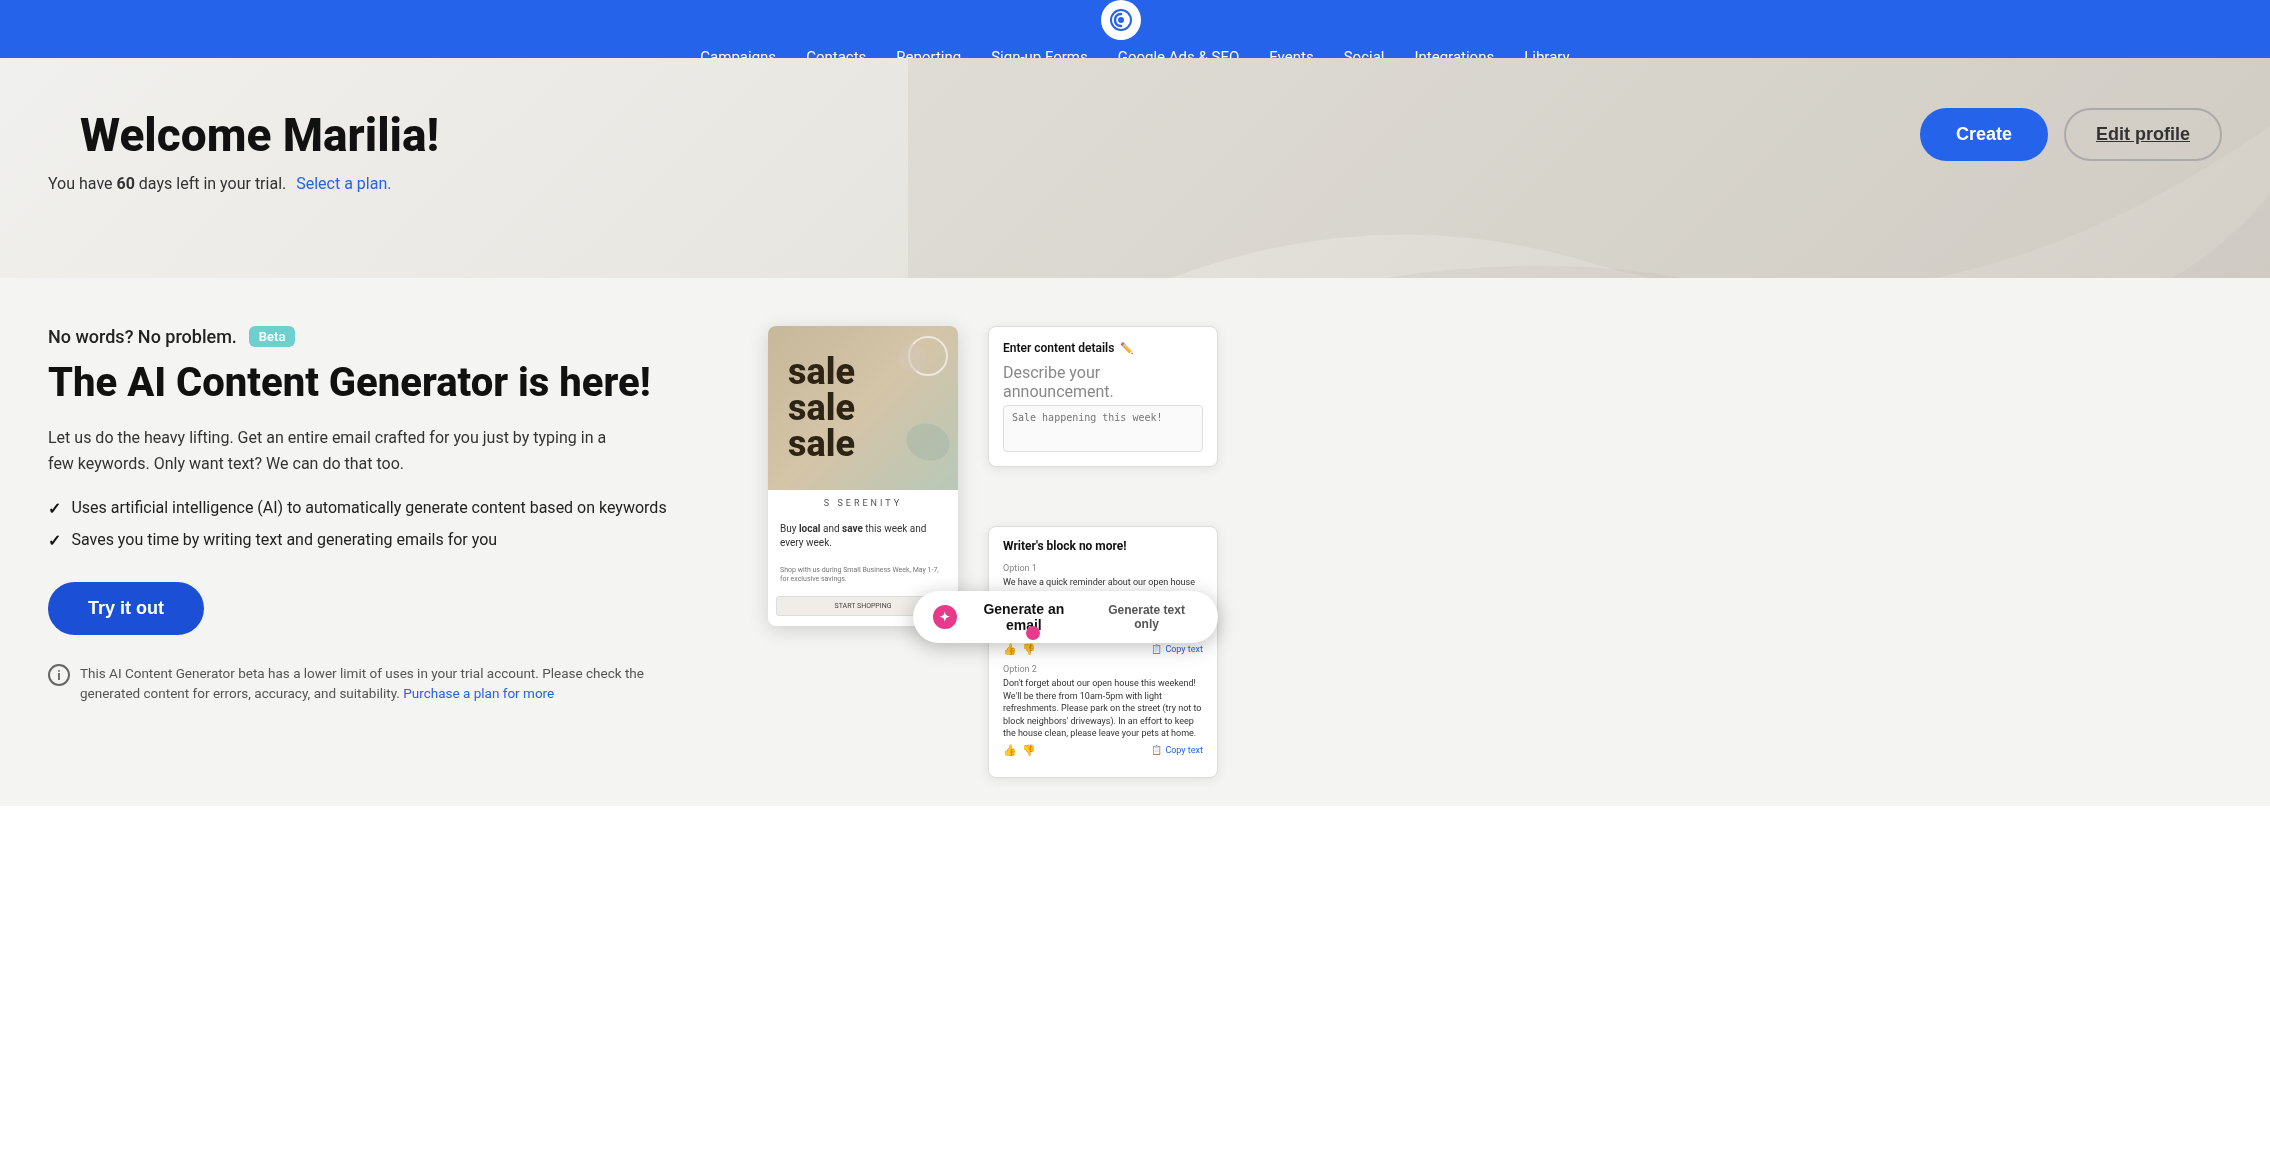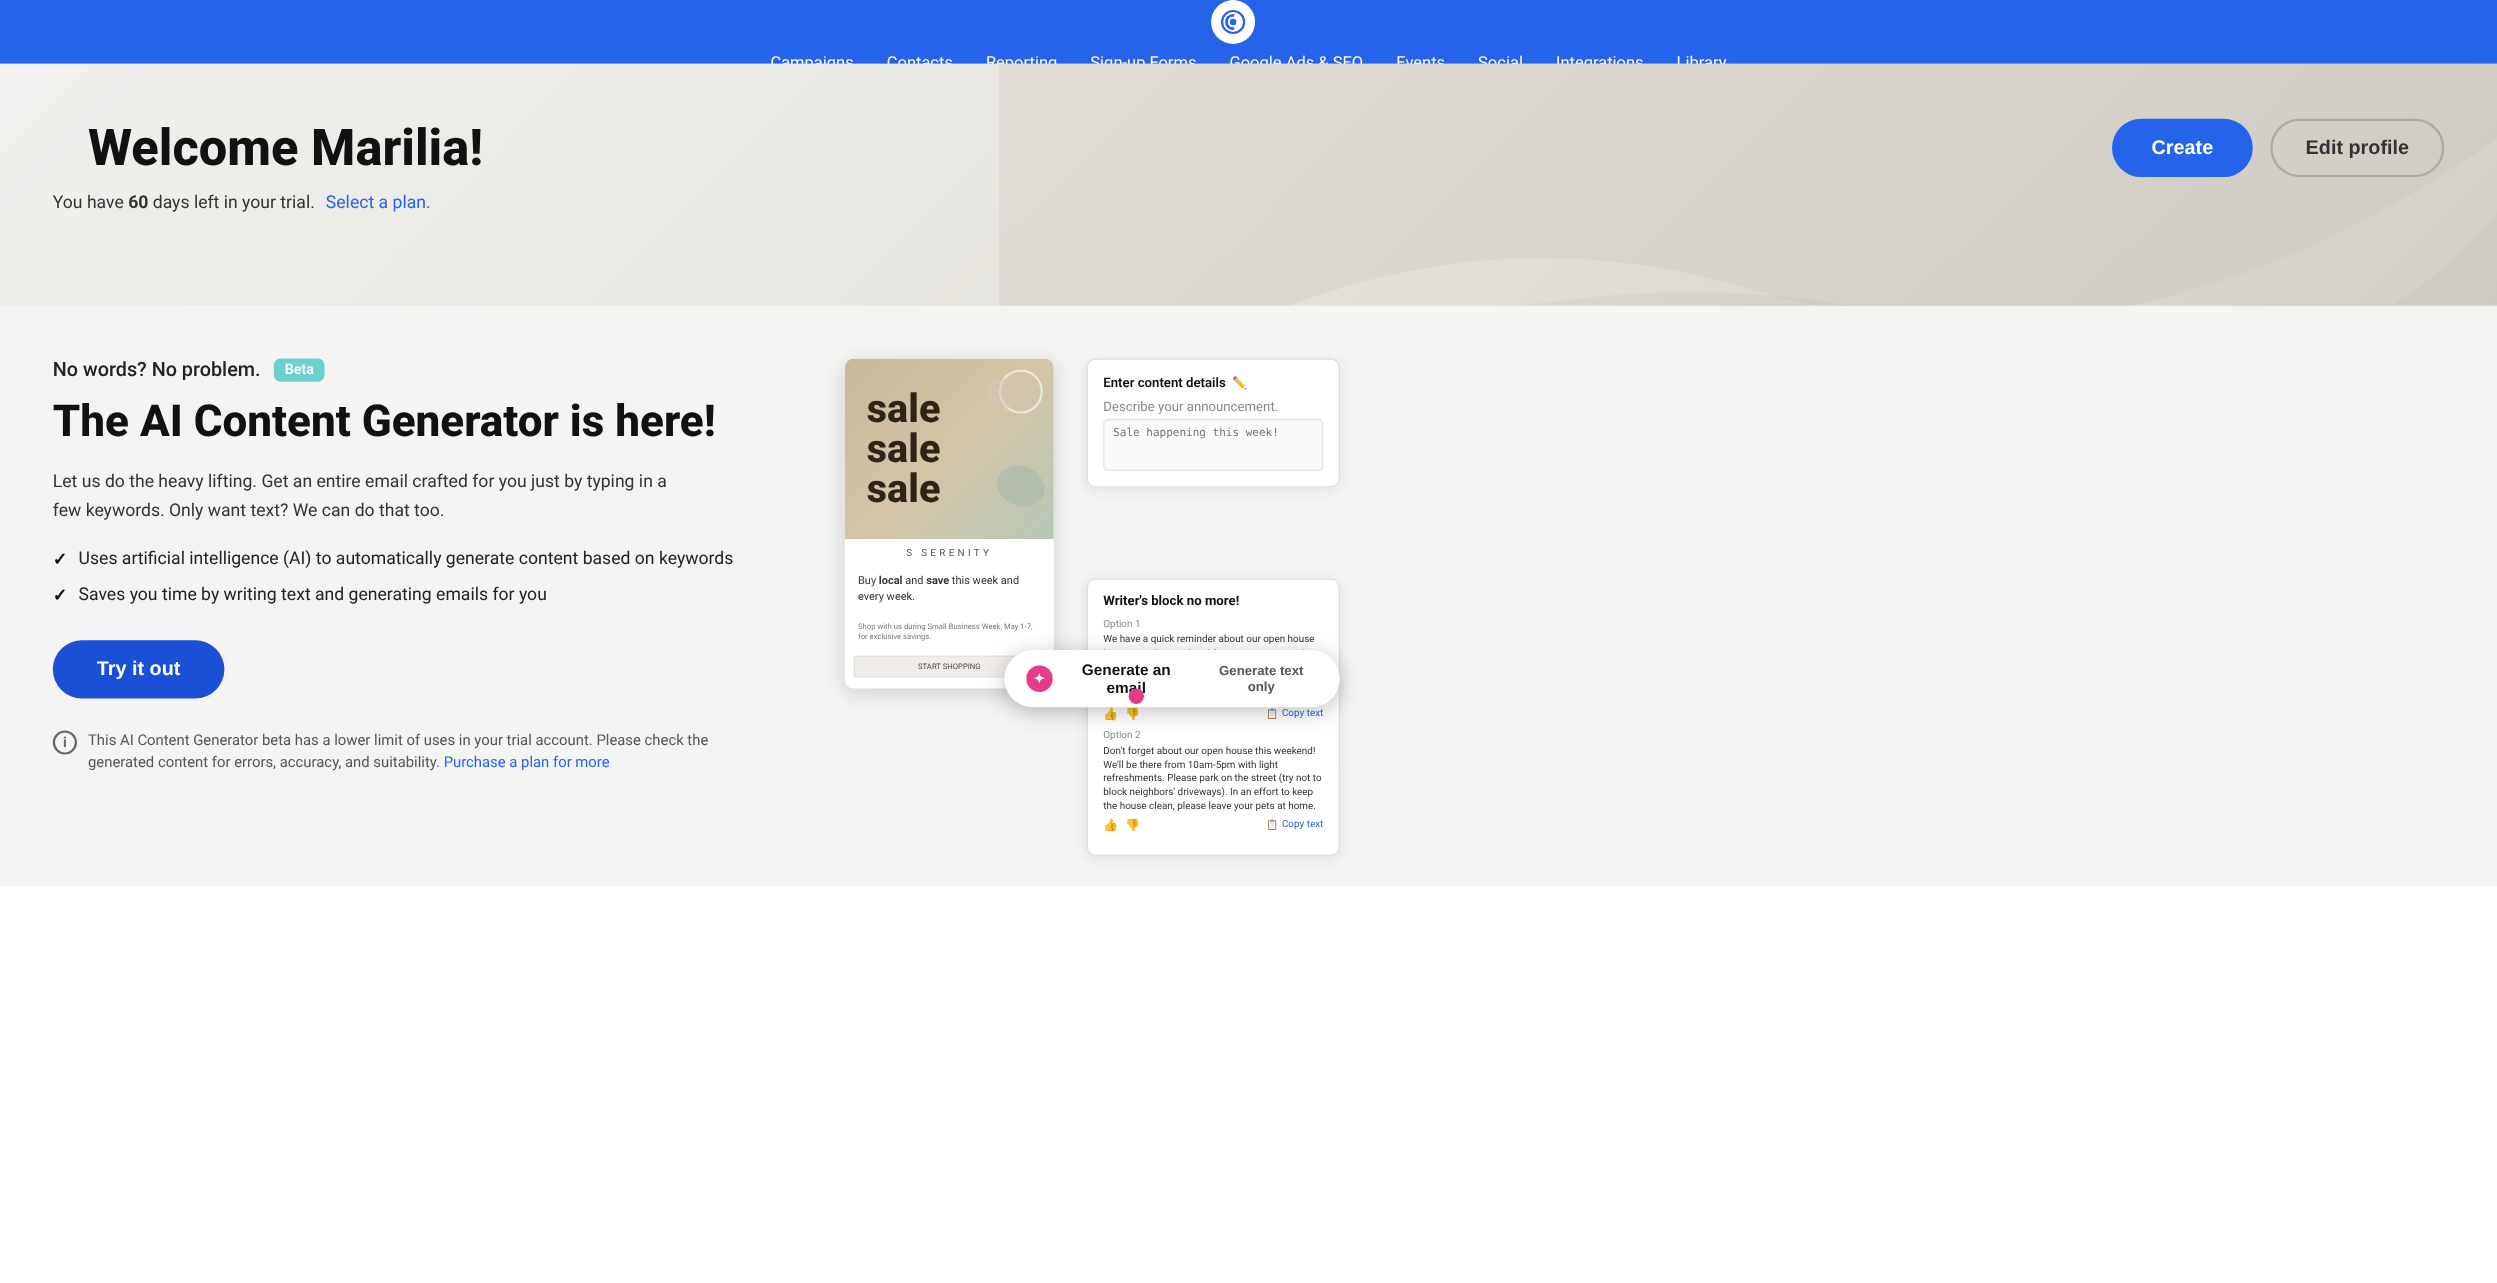--- a/index.html
+++ b/index.html
@@ -63,20 +63,21 @@
       background: #2563eb; color: #fff;
       border: none; border-radius: 30px;
       padding: 14px 36px; font-size: 18px; font-weight: 600;
       cursor: pointer;
     }
     .btn-edit-profile {
       background: transparent; color: #333;
       border: 2px solid #aaa; border-radius: 30px;
       padding: 14px 30px; font-size: 18px; font-weight: 600;
       cursor: pointer;
+      text-decoration: underline;
     }
 
     
     .main-section {
       background: #f4f4f2;
       padding: 48px 48px 60px;
       min-height: 500px;
     }
 
     .ai-content-section {
@@ -171,21 +172,21 @@
 
     
     .ai-panel-card {
       position: absolute; right: 0; top: 0;
       width: 230px; background: #fff;
       border: 1.5px solid #ddd; border-radius: 8px;
       padding: 14px 14px 10px;
       box-shadow: 0 2px 12px rgba(0,0,0,0.08);
     }
     .ai-panel-title { font-size: 12px; font-weight: 600; color: #111; margin-bottom: 8px; display: flex; align-items: center; gap: 6px; }
-    .ai-panel-label { font-size: 12px; color: #888; margin-bottom: 4px; }
+    .ai-panel-label { font-size: 16px; color: #888; margin-bottom: 4px; }
     .ai-panel-input {
       width: 100%; border: 1px solid #ddd; border-radius: 4px;
       padding: 6px 8px; font-size: 10px; color: #333;
       background: #fafafa; min-height: 36px;
       resize: none;
     }
 
     
     .gen-btn-wrapper {
       position: absolute; left: 145px; top: 265px;

